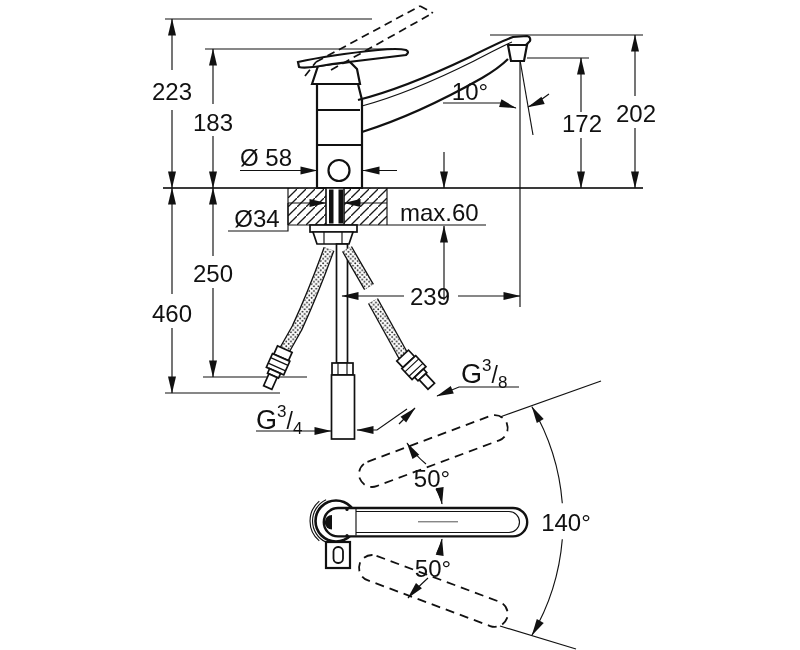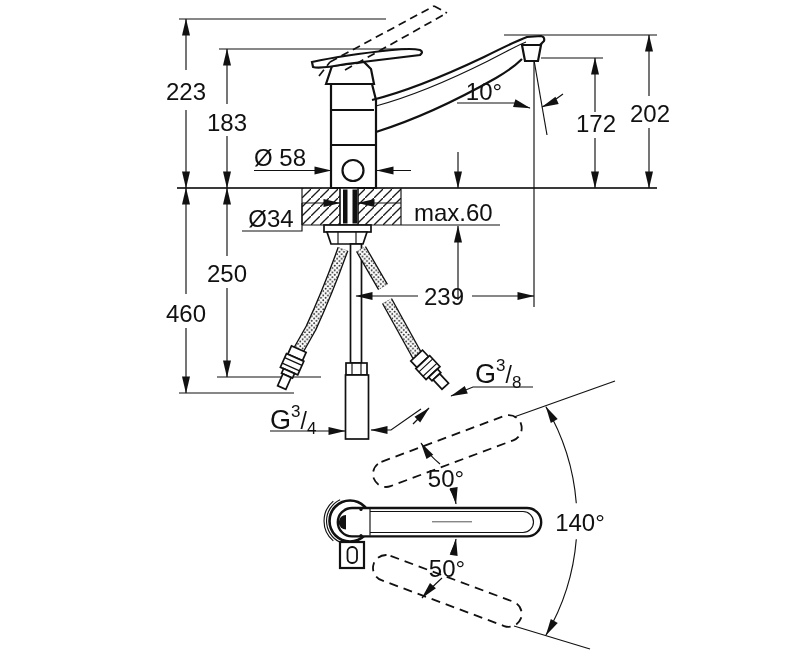--- a/index.html
+++ b/index.html
@@ -1,17 +1,17 @@
 <!DOCTYPE html>
 <html><head>
 <meta charset="utf-8">
 <style>
   html,body{margin:0;padding:0;background:#fff;}
   #stage{position:relative;width:708px;height:650px;background:#ffffff;overflow:hidden;
-         font-family:"Liberation Sans", sans-serif;margin-left:14px;}
+         font-family:"Liberation Sans", sans-serif;}
   svg{position:absolute;left:0;top:0;}
   text{fill:#111;font-family:"Liberation Sans", sans-serif;}
   .dim{font-size:24px;}
   .thin{stroke:#111;stroke-width:1.15;fill:none;}
   .obj{stroke:#111;stroke-width:2.2;fill:none;}
   .objw{stroke:#111;stroke-width:2.2;fill:#fff;}
   .hw{stroke:#111;stroke-width:1.7;fill:#fff;}
 </style>
 </head>
 <body>

